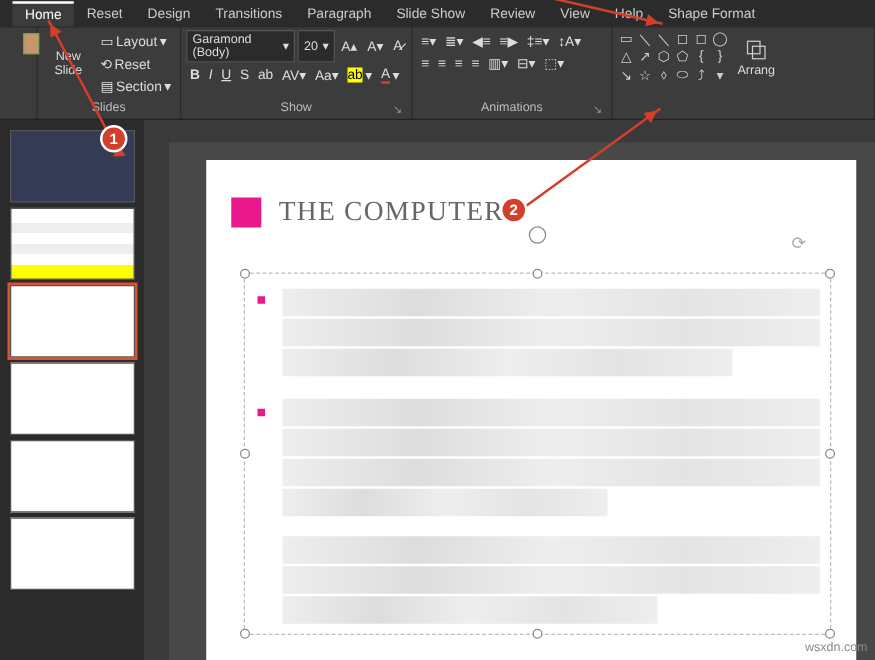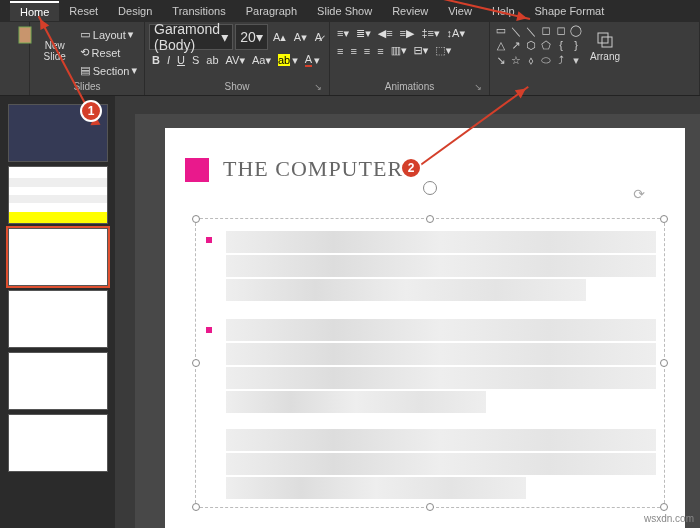--- a/index.html
+++ b/index.html
@@ -9,21 +9,21 @@
 .tab.active { background:#3c3c3c; color:#fff; border-top:2px solid #fff; }
 .ribbon { height:74px; background:#3c3c3c; display:flex; border-bottom:1px solid #222; }
 .group { border-right:1px solid #2b2b2b; display:flex; flex-direction:column; justify-content:space-between; padding:2px 4px; }
 .group-label { text-align:center; font-size:10px; color:#bbb; padding-bottom:1px; position:relative; }
 .launcher { position:absolute; right:2px; bottom:1px; width:10px; height:10px; font-size:9px; color:#999; }
 .grow { display:flex; gap:2px; align-items:center; }
 .btn { color:#ddd; font-size:11px; padding:1px 3px; display:inline-flex; align-items:center; gap:2px; cursor:pointer; }
 .btn svg, .icon svg { display:block; }
 .big { flex-direction:column; font-size:10px; text-align:center; width:42px; }
 .fontsel { display:flex; gap:2px; }
-.combo { background:#2b2b2b; border:1px solid #555; color:#ddd; font-size:14px; padding:12px 4px; height:18px; display:flex; align-items:center; }
+.combo { background:#2b2b2b; border:1px solid #555; color:#ddd; font-size:10px; padding:12px 4px; height:18px; display:flex; align-items:center; }
 .row { display:flex; gap:1px; margin-top:2px; }
 .editor { display:flex; height:432px; }
 .thumbs { width:115px; background:#2b2b2b; padding:4px; overflow:hidden; }
 .thumb { background:#fff; width:100px; height:58px; margin:4px auto; border:1px solid #555; }
 .thumb.sel { outline:2px solid #e05030; }
 .thumb.dark { background:#353a55; }
 .thumb.table { background:linear-gradient(#fff 20%,#eee 20% 35%,#fff 35% 50%,#eee 50% 65%,#fff 65% 80%,#ff0 80%); }
 .rulerV { width:20px; background:#3a3a3a; }
 .rulerH { height:18px; background:#3a3a3a; position:relative; }
 .canvas-wrap { flex:1; background:#484848; }

